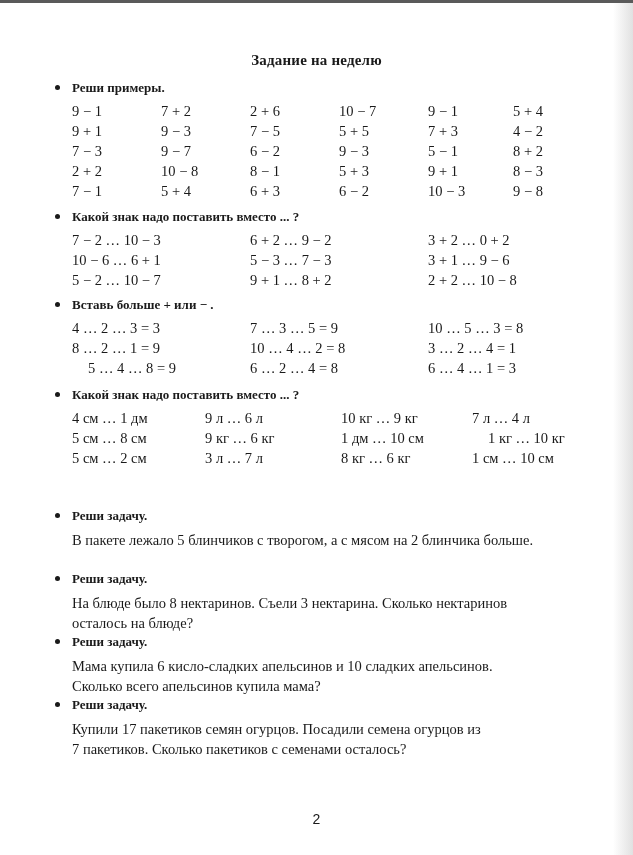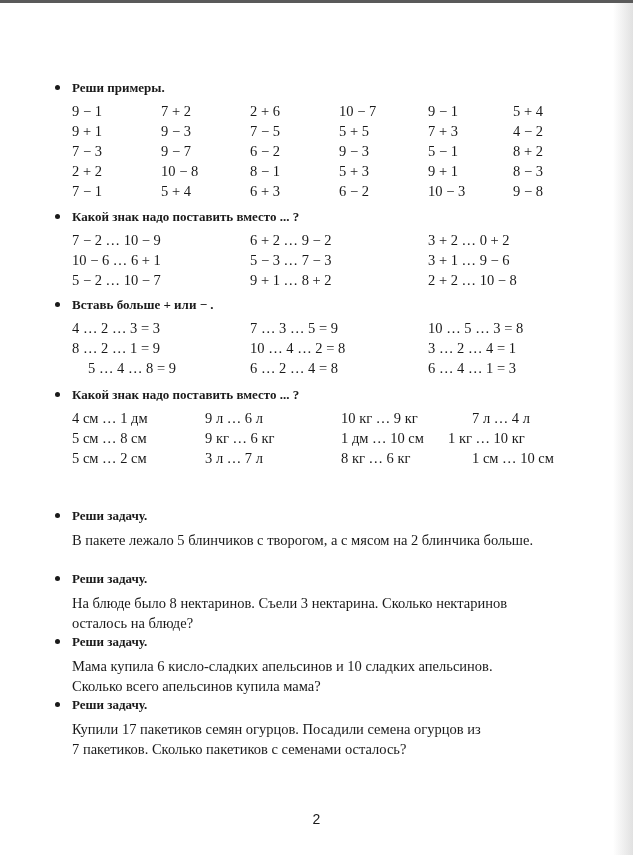--- a/index.html
+++ b/index.html
@@ -27,20 +27,21 @@
     font-size: 14.5px; line-height: 20px; width: 520px; }
   .pagenum { position: absolute; top: 811px; left: 0; width: 633px; text-align: center;
     font-family: "Liberation Sans", sans-serif; font-size: 14px; }
 </style>
 </head>
 <body>
 
 <div class="topbar"></div>
 
 <div class="page">
+  <div class="title">Задание на неделю</div>
 
   <div class="heading" style="top:80px">
     <span class="bullet"></span>
     <span>Реши примеры.</span>
   </div>
   <div class="grid" style="top:103px">
     <div class="row" style="top:0px">
       <span class="cell" style="left:0">9 − 1</span>
       <span class="cell" style="left:89px">7 + 2</span>
       <span class="cell" style="left:178px">2 + 6</span>
@@ -81,21 +82,21 @@
       <span class="cell" style="left:441px">9 − 8</span>
     </div>
   </div>
 
   <div class="heading" style="top:209px">
     <span class="bullet"></span>
     <span>Какой знак надо поставить вместо ... ?</span>
   </div>
   <div class="grid" style="top:232px">
     <div class="row" style="top:0px">
-      <span class="cell" style="left:0">7 − 2 … 10 − 9</span>
+      <span class="cell" style="left:0">7 − 2 … 10 − 3</span>
       <span class="cell" style="left:178px">6 + 2 … 9 − 2</span>
       <span class="cell" style="left:356px">3 + 2 … 0 + 2</span>
     </div>
     <div class="row" style="top:20px">
       <span class="cell" style="left:0">10 − 6 … 6 + 1</span>
       <span class="cell" style="left:178px">5 − 3 … 7 − 3</span>
       <span class="cell" style="left:356px">3 + 1 … 9 − 6</span>
     </div>
     <div class="row" style="top:40px">
       <span class="cell" style="left:0">5 − 2 … 10 − 7</span>
@@ -134,21 +135,21 @@
     <div class="row" style="top:0px">
       <span class="cell" style="left:0">4 см … 1 дм</span>
       <span class="cell" style="left:133px">9 л … 6 л</span>
       <span class="cell" style="left:269px">10 кг … 9 кг</span>
       <span class="cell" style="left:400px">7 л … 4 л</span>
     </div>
     <div class="row" style="top:20px">
       <span class="cell" style="left:0">5 см … 8 см</span>
       <span class="cell" style="left:133px">9 кг … 6 кг</span>
       <span class="cell" style="left:269px">1 дм … 10 см</span>
-      <span class="cell" style="left:376px">1 кг … 10 кг</span>
+      <span class="cell" style="left:416px">1 кг … 10 кг</span>
     </div>
     <div class="row" style="top:40px">
       <span class="cell" style="left:0">5 см … 2 см</span>
       <span class="cell" style="left:133px">3 л … 7 л</span>
       <span class="cell" style="left:269px">8 кг … 6 кг</span>
       <span class="cell" style="left:400px">1 см … 10 см</span>
     </div>
   </div>
 
 

